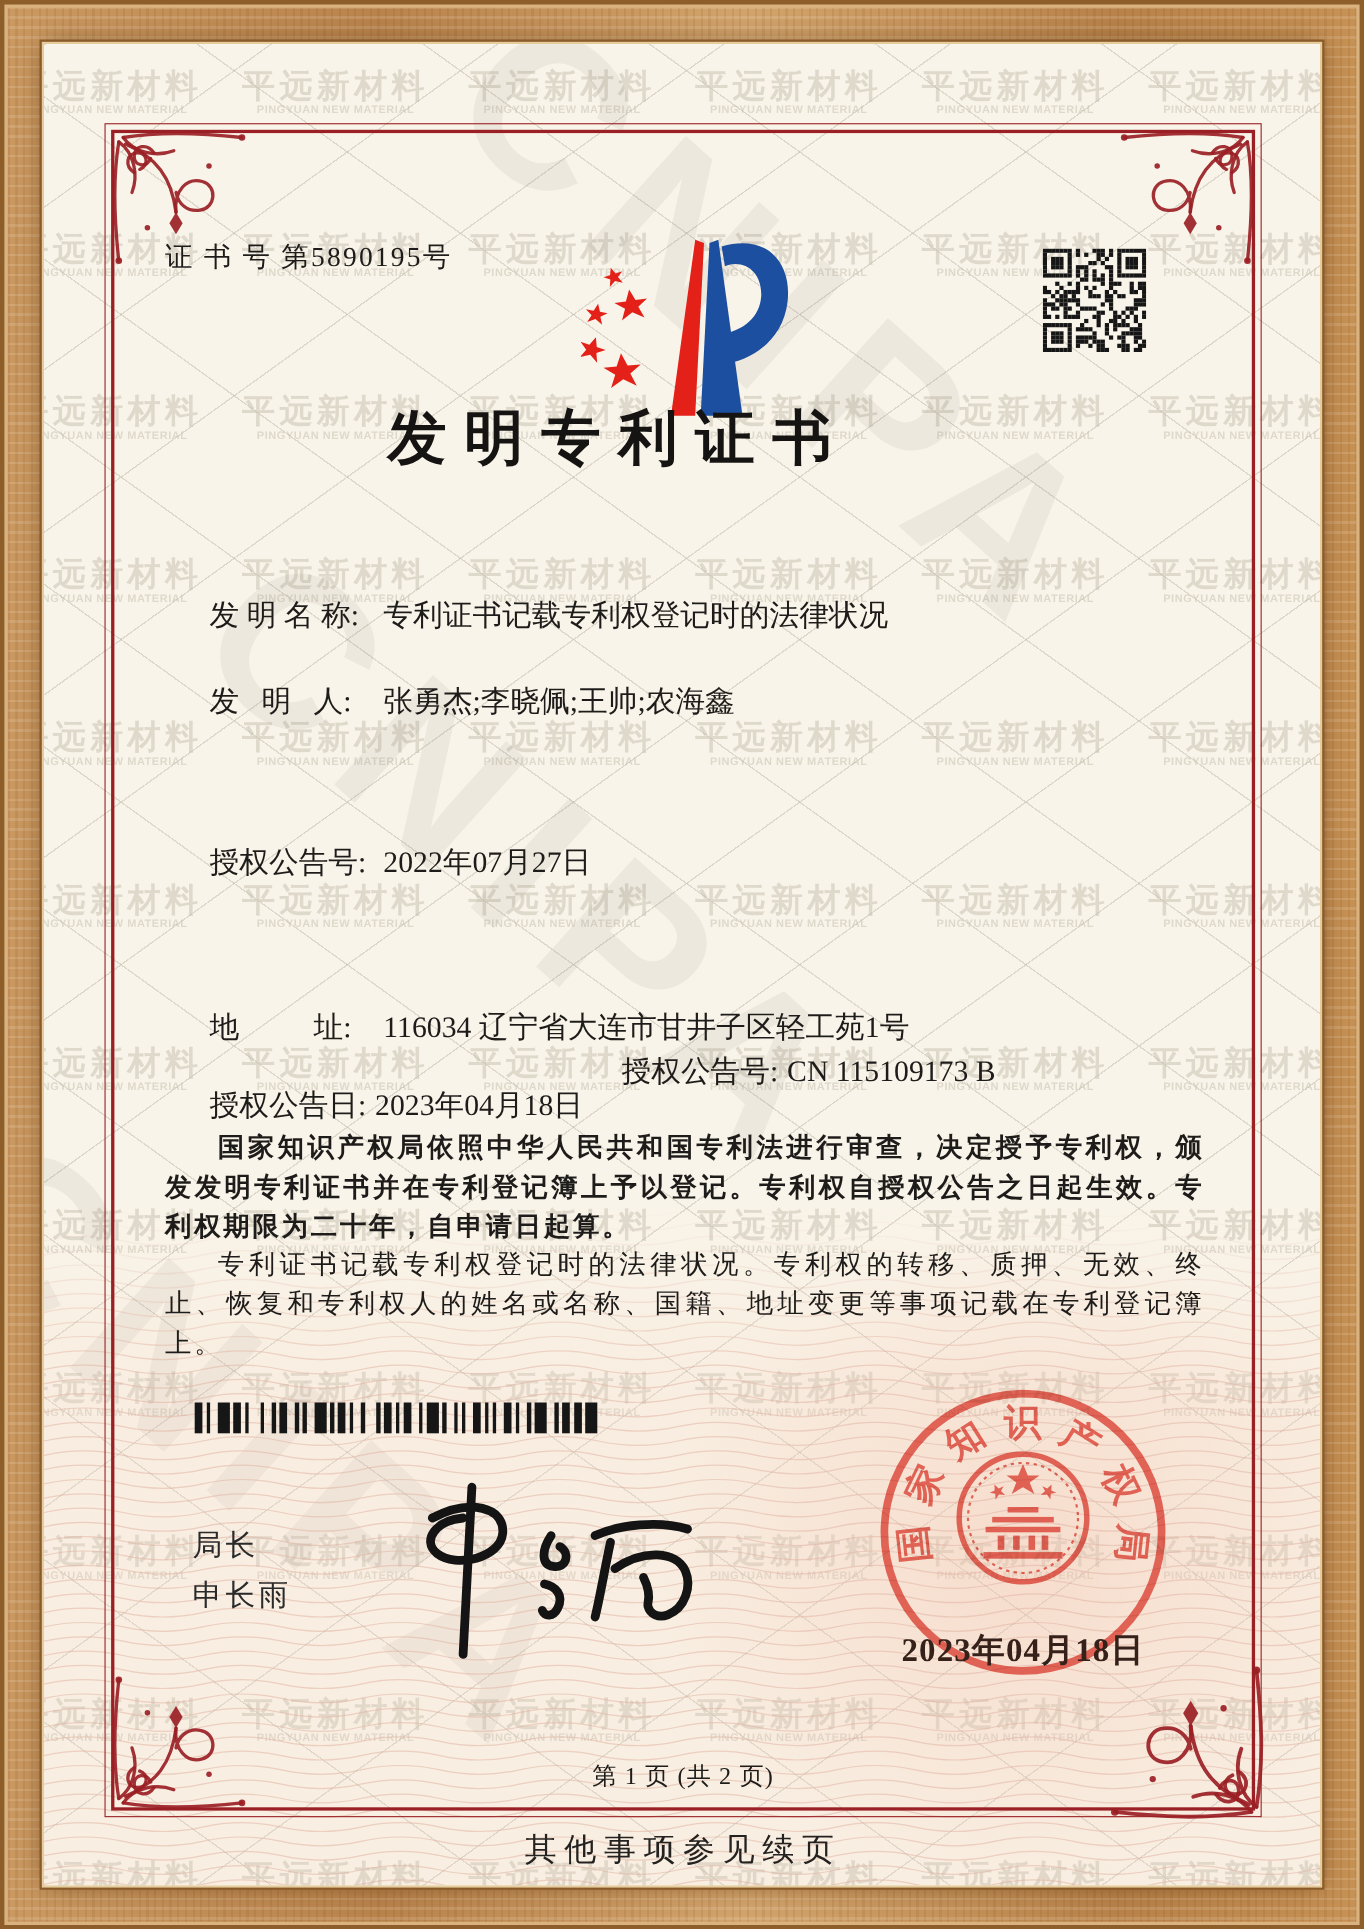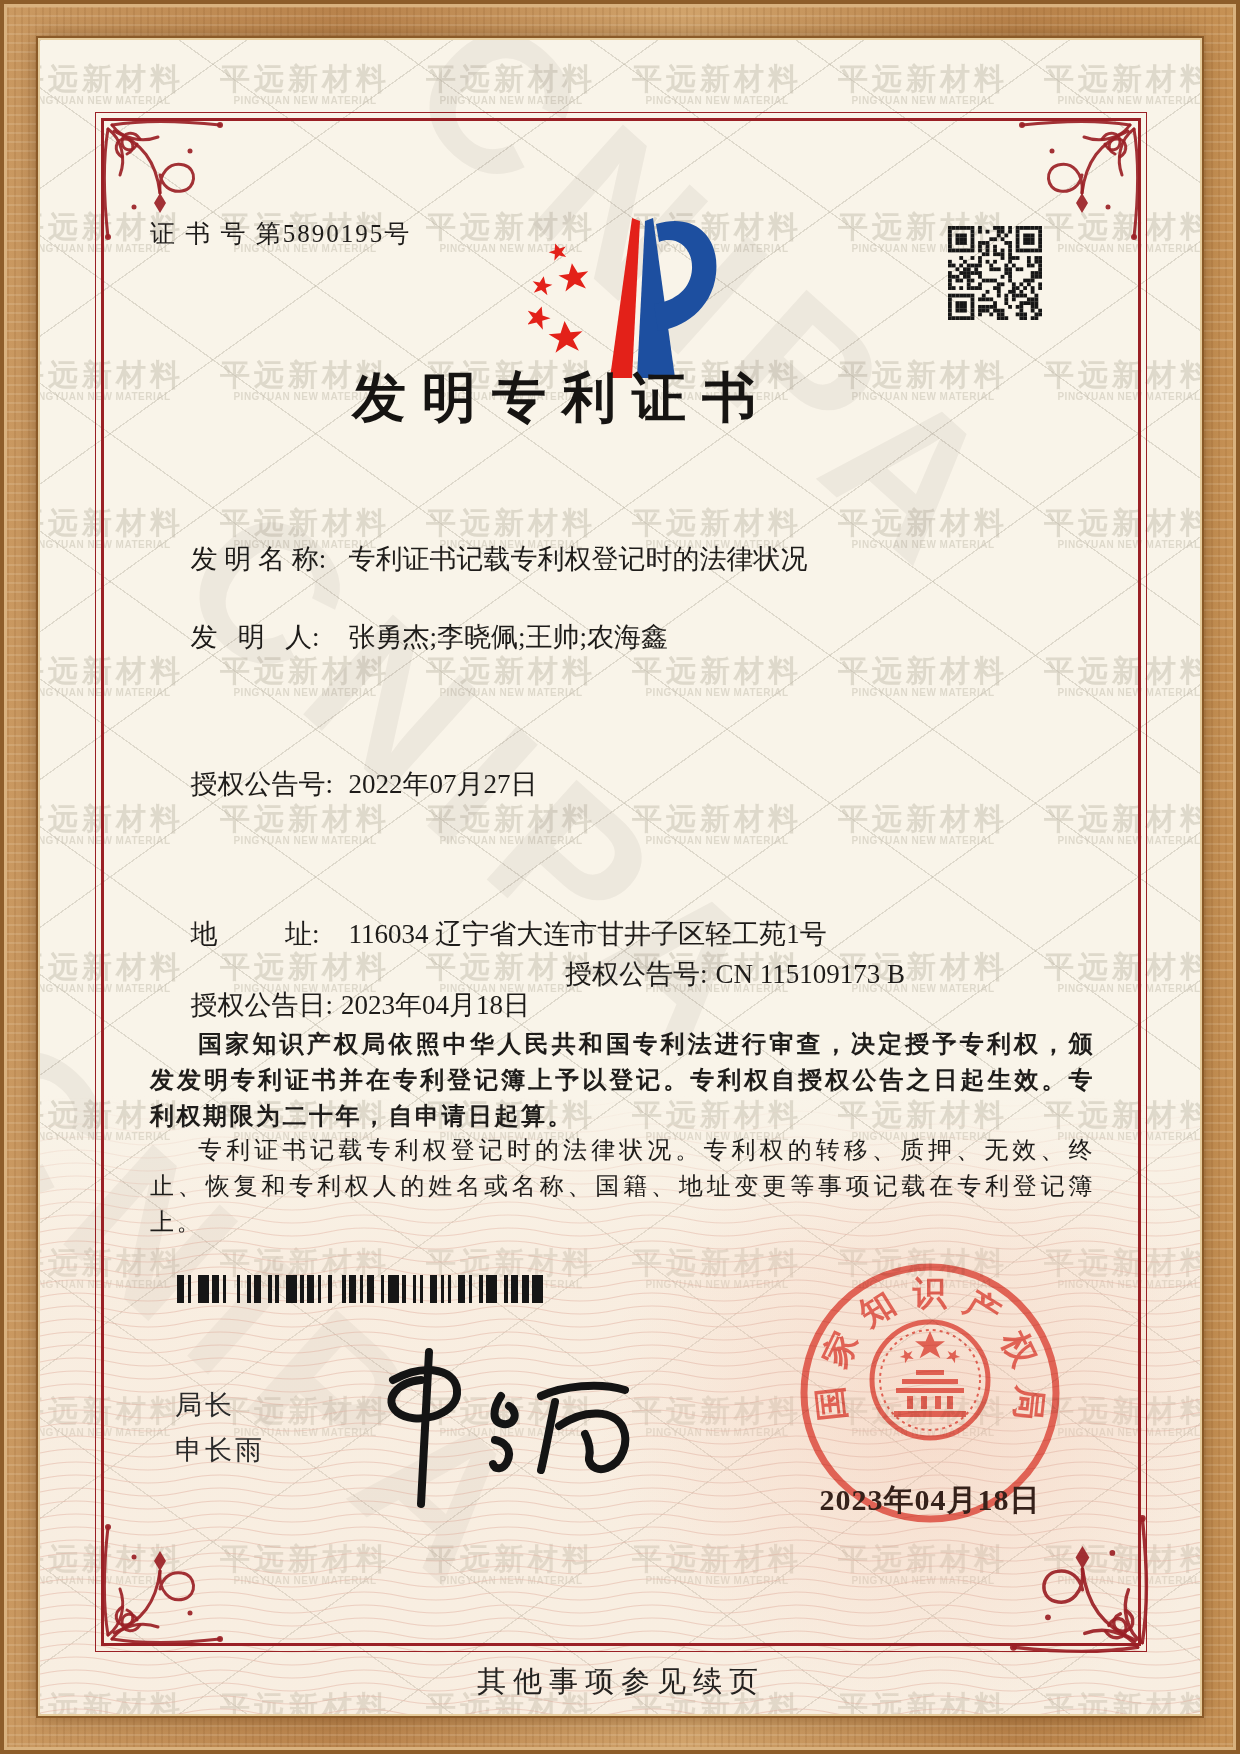--- a/index.html
+++ b/index.html
@@ -922,15 +922,16 @@
         <rect x="112" y="138" width="6" height="13" stroke="none"></rect>
         <rect x="126" y="138" width="6" height="13" stroke="none"></rect>
         <rect x="140" y="138" width="6" height="13" stroke="none"></rect>
         <rect x="152" y="138" width="6" height="13" stroke="none"></rect>
         <rect x="99" y="153" width="72" height="6" stroke="none"></rect>
       </g>
     </svg>
     <div class="abs seal-date">2023年04月18日</div>
 
     
+    <div class="abs page-info">第 1 页 (共 2 页)</div>
     <div class="abs footer-note">其他事项参见续页</div>
   </div>
 </div>
 
 </body></html>

